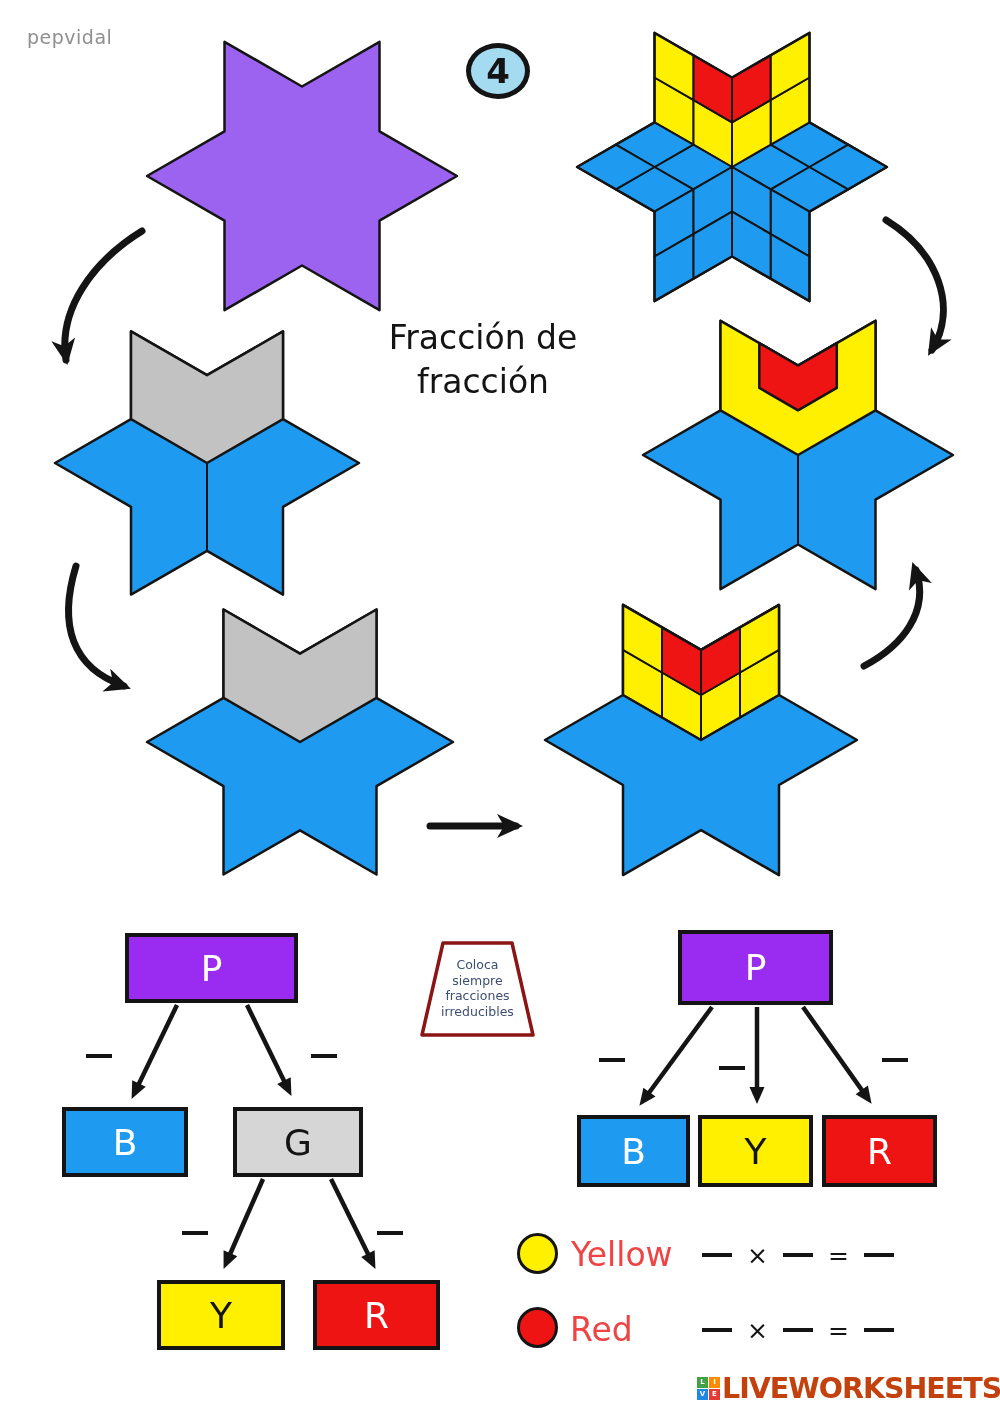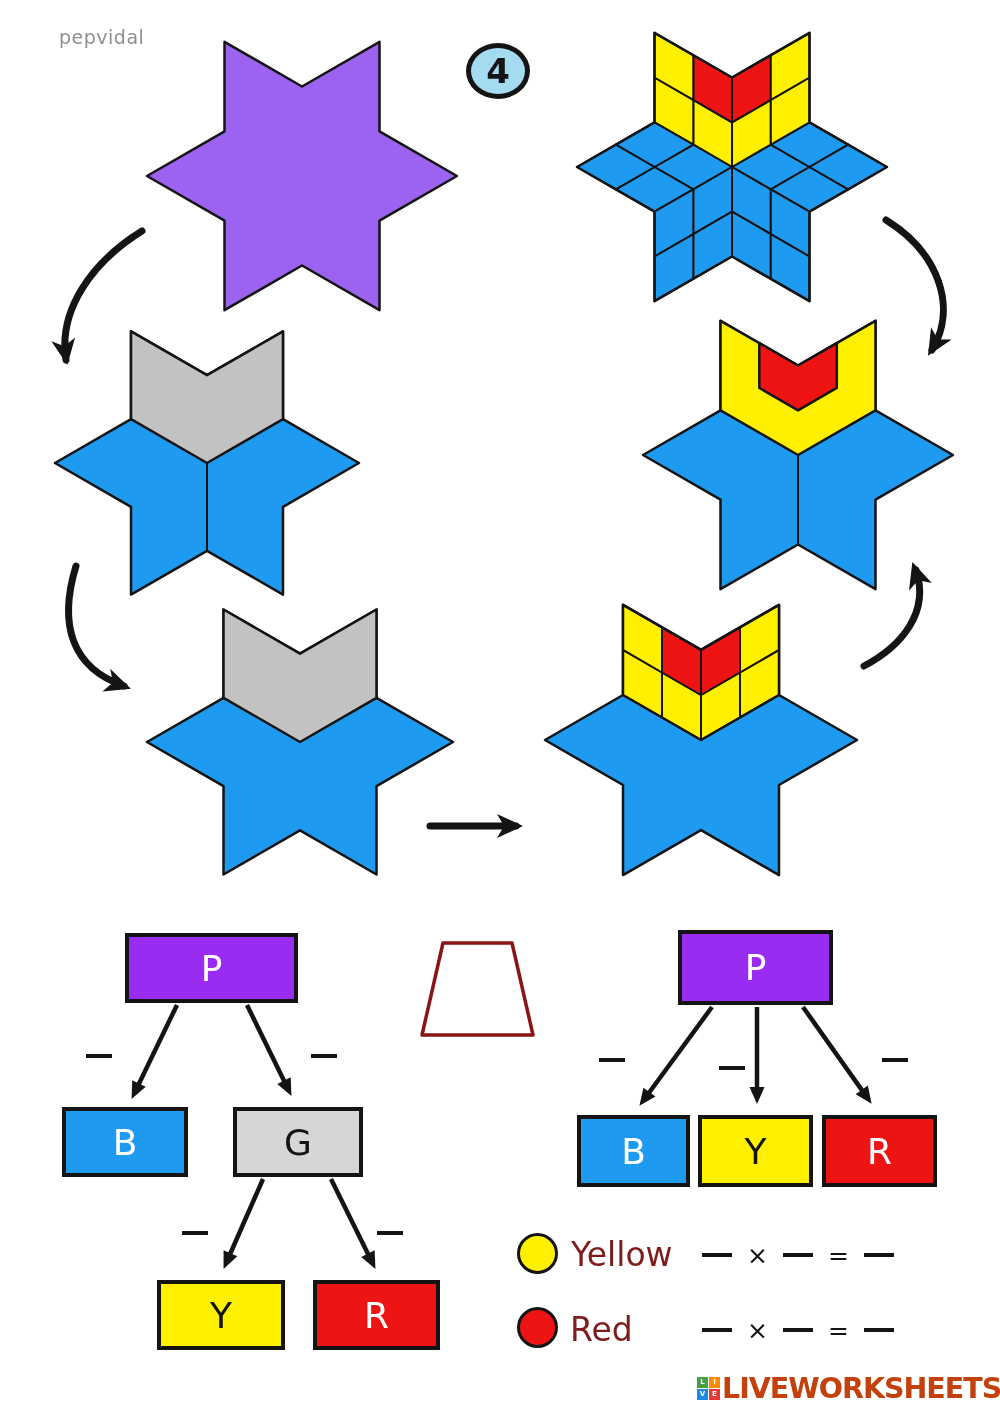--- a/index.html
+++ b/index.html
@@ -1,29 +1,29 @@
 <!DOCTYPE html>
 <html><head>
 <meta charset="utf-8">
 <style>
   html,body{margin:0;padding:0;background:#ffffff;}
   .page{position:relative;width:1000px;height:1413px;background:#ffffff;overflow:hidden;
         font-family:"DejaVu Sans","Liberation Sans",sans-serif;}
   .abs{position:absolute;}
   #canvas{position:absolute;left:0;top:0;}
-  .author{color:#8f8f8f;font-size:19px;letter-spacing:0.5px;margin-left:32px;}
+  .author{color:#8f8f8f;font-size:19px;letter-spacing:0.5px;}
   .badge{display:flex;align-items:center;justify-content:center;border-radius:50%;
          border:5px solid #141414;font-size:34px;font-weight:bold;color:#141414;box-sizing:border-box;}
   .title{text-align:center;font-size:33px;line-height:44px;color:#141414;}
   .cbox{display:flex;align-items:center;justify-content:center;border:4px solid #141414;
         font-size:36px;box-sizing:border-box;}
   .blank{height:4px;background:#141414;}
   .note-text{font-size:12.5px;line-height:15.5px;color:#3D4E71;text-align:center;}
   .swatch{width:41px;height:41px;border-radius:50%;border:3px solid #141414;box-sizing:border-box;}
-  .legend-label{font-size:33px;color:#7f1d1d;}
+  .legend-label{font-size:33px;color:#ef4444;}
   .eq{display:flex;align-items:center;justify-content:space-between;width:192px;height:30px;
       font-size:25px;color:#141414;}
   .eq .blank{width:30px;}
   .logo{display:flex;align-items:center;gap:2px;}
   .logo-grid{display:grid;grid-template-columns:11px 11px;grid-template-rows:11px 11px;gap:1px;}
   .logo-cell{display:flex;align-items:center;justify-content:center;color:#ffffff;
              font-size:7px;font-weight:bold;line-height:1;}
   .logo-text{font-size:28.5px;font-weight:bold;color:#c2410c;letter-spacing:-1px;}
 </style>
 </head>
@@ -101,40 +101,50 @@
       <line x1="757" y1="1007" x2="757" y2="1094" stroke="#141414" stroke-width="4.5"></line>
       <polygon points="1.0,0.0 -16.0,-7.5 -16.0,7.5" fill="#141414" transform="translate(757,1103) rotate(90)"></polygon>
       <line x1="803" y1="1007" x2="865.797843932977" y2="1095.6557796700852" stroke="#141414" stroke-width="4.5"></line>
       <polygon points="1.0,0.0 -16.0,-7.5 -16.0,7.5" fill="#141414" transform="translate(871,1103) rotate(54.6887865603668)"></polygon>
     </svg>
 
   <div class="abs author" style="left:27px;top:26px;">pepvidal</div>
 
   <div class="abs badge" style="left: 466px; top: 43px; width: 64px; height: 56px; background-color: rgb(165, 219, 240);">4</div>
 
+  <div class="abs title" style="left:378px;top:316px;width:210px;">
+    <div>Fracción de</div>
+    <div>fracción</div>
+  </div>
 
   <div class="abs cbox" style="left: 125px; top: 933px; width: 173px; height: 70px; color: rgb(255, 255, 255); background-color: rgb(154, 43, 240);">P</div>
   <div class="abs cbox" style="left: 62px; top: 1107px; width: 126px; height: 70px; color: rgb(255, 255, 255); background-color: rgb(30, 154, 240);">B</div>
   <div class="abs cbox" style="left: 233px; top: 1107px; width: 130px; height: 70px; color: rgb(20, 20, 20); background-color: rgb(214, 214, 214);">G</div>
   <div class="abs cbox" style="left: 157px; top: 1280px; width: 128px; height: 70px; color: rgb(20, 20, 20); background-color: rgb(255, 240, 0);">Y</div>
   <div class="abs cbox" style="left: 313px; top: 1280px; width: 127px; height: 70px; color: rgb(255, 255, 255); background-color: rgb(238, 20, 20);">R</div>
 
   <div class="abs cbox" style="left: 678px; top: 930px; width: 155px; height: 75px; color: rgb(255, 255, 255); background-color: rgb(154, 43, 240);">P</div>
   <div class="abs cbox" style="left: 577px; top: 1115px; width: 113px; height: 72px; color: rgb(255, 255, 255); background-color: rgb(30, 154, 240);">B</div>
   <div class="abs cbox" style="left: 698px; top: 1115px; width: 115px; height: 72px; color: rgb(20, 20, 20); background-color: rgb(255, 240, 0);">Y</div>
   <div class="abs cbox" style="left: 822px; top: 1115px; width: 115px; height: 72px; color: rgb(255, 255, 255); background-color: rgb(238, 20, 20);">R</div>
 
   <div class="abs blank" style="left:86px;top:1054px;width:26px;"></div>
   <div class="abs blank" style="left:311px;top:1054px;width:26px;"></div>
   <div class="abs blank" style="left:182px;top:1231px;width:26px;"></div>
   <div class="abs blank" style="left:377px;top:1231px;width:26px;"></div>
   <div class="abs blank" style="left:599px;top:1058px;width:26px;"></div>
   <div class="abs blank" style="left:719px;top:1066px;width:26px;"></div>
   <div class="abs blank" style="left:882px;top:1058px;width:26px;"></div>
 
+  <div class="abs note-text" style="left:420px;top:957px;width:115px;">
+    <div>Coloca</div>
+    <div>siempre</div>
+    <div>fracciones</div>
+    <div>irreducibles</div>
+  </div>
 
   <div class="abs swatch" style="left: 517px; top: 1233px; background-color: rgb(255, 240, 0);"></div>
   <div class="abs legend-label" style="left:571px;top:1235px;">Yellow</div>
   <div class="abs eq" style="left:702px;top:1240px;">
     <div class="blank"></div>
     <span>×</span>
     <div class="blank"></div>
     <span>=</span>
     <div class="blank"></div>
   </div>

